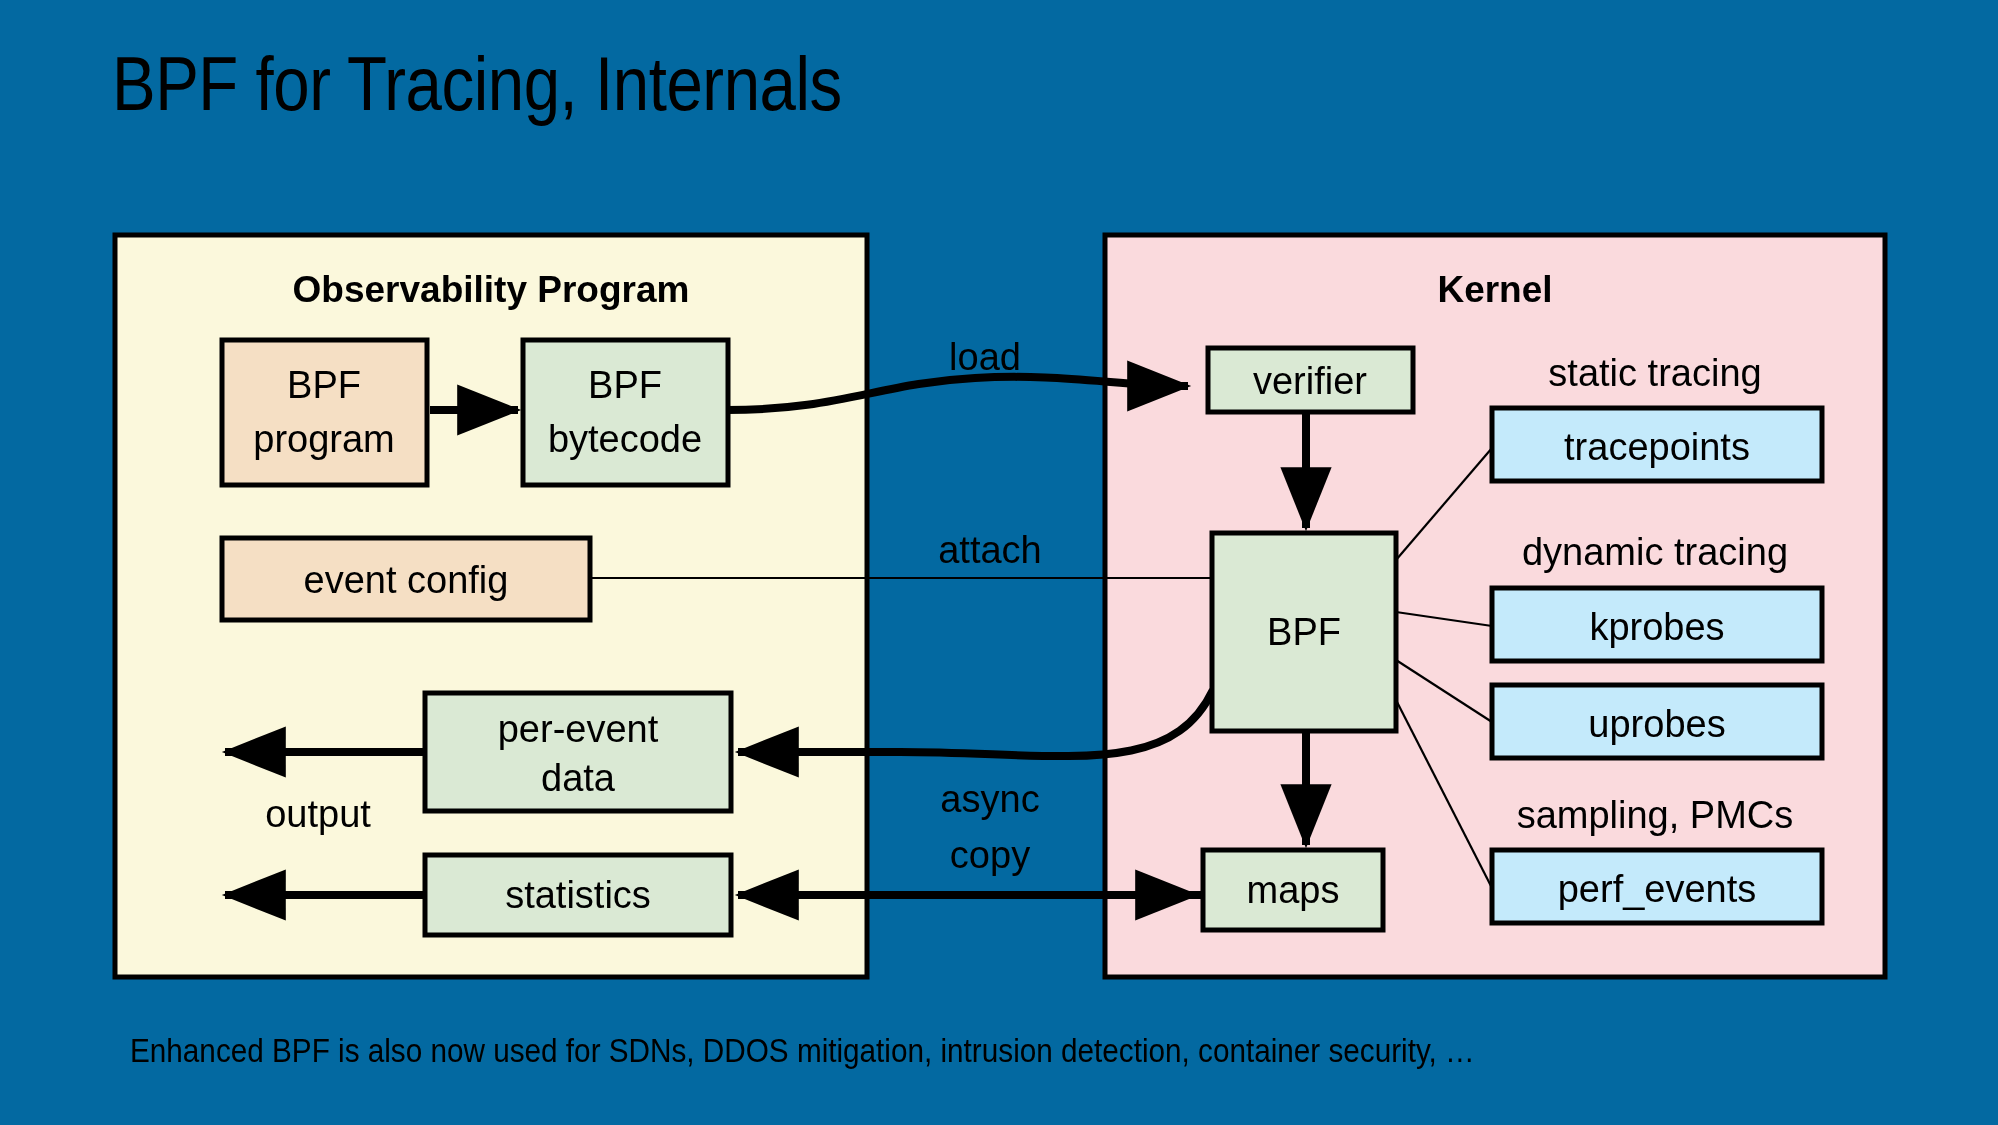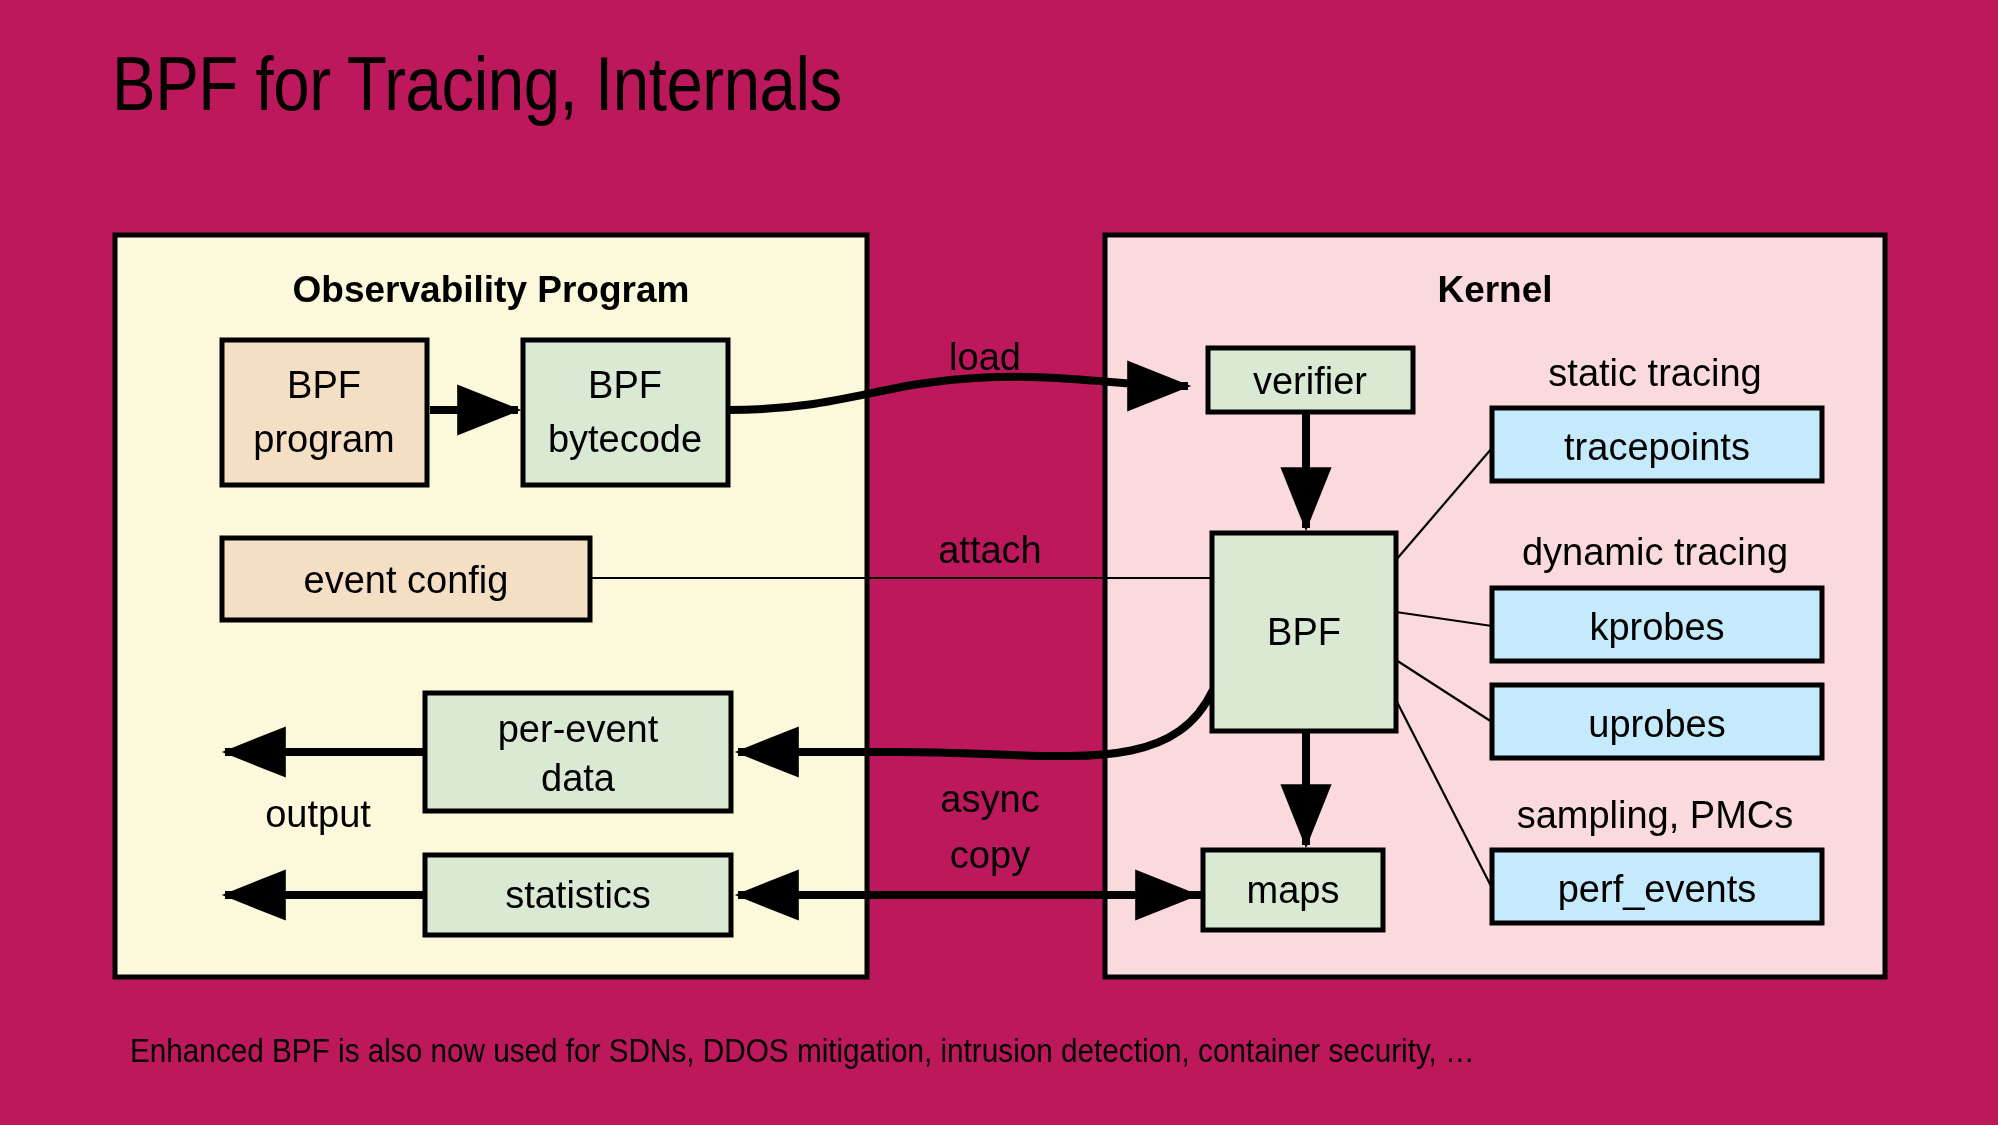--- a/index.html
+++ b/index.html
@@ -11,21 +11,21 @@
     width: 1998px;
     height: 1125px;
     overflow: hidden;
     font-family: "Liberation Sans", sans-serif;
     color: #000000;
   }
   #slide {
     position: relative;
     width: 1998px;
     height: 1125px;
-    background: #be185d;
+    background: #0369a1;
   }
   #slide-title {
     position: absolute;
     left: 112px;
     top: 40px;
     font-size: 76px;
     font-weight: 400;
     letter-spacing: -0.5px;
     color: #000000;
     white-space: nowrap;

